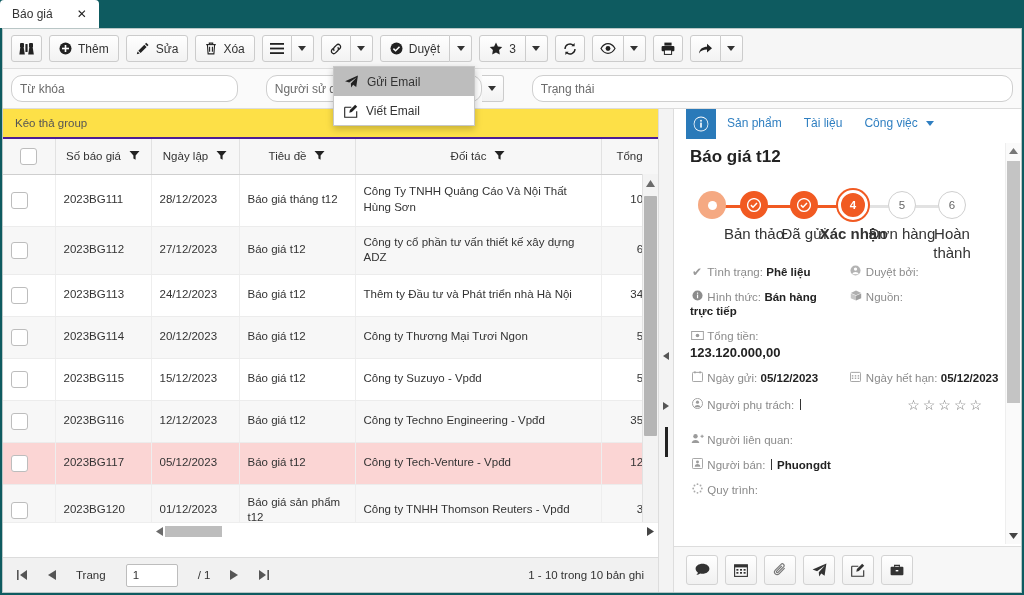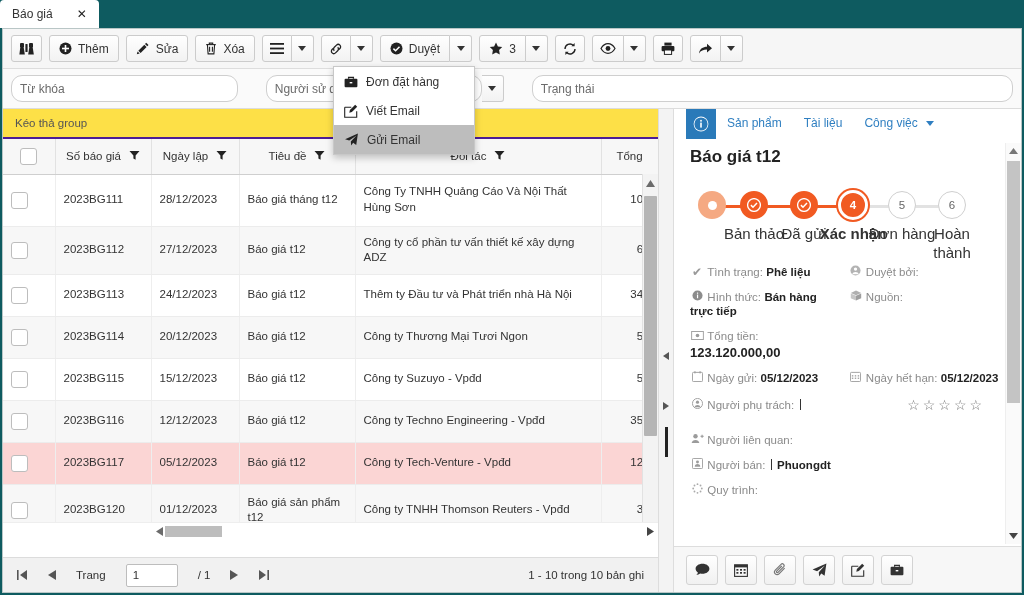--- a/index.html
+++ b/index.html
@@ -887,42 +887,32 @@
                 <path d="M4.6 2.8V1.4h4.8v1.4" fill="none" stroke="#333" stroke-width="1.2"></path>
                 <rect x="5.7" y="6" width="2.6" height="1.4" fill="#fff"></rect>
               </svg>
           </span>
         </div>
       </div>
     </div>
   </div>
 
   <div class="menu">
-    <div class="mitem">
+    <div class="mitem sel">
       <span class="ico">
-        <svg width="14" height="12" viewBox="0 0 14 12">
-            <rect x=".6" y="2.8" width="12.8" height="8.4" rx="1" fill="#222"></rect>
-            <path d="M4.6 2.8V1.4h4.8v1.4" fill="none" stroke="#222" stroke-width="1.3"></path>
-            <rect x="5.7" y="6" width="2.6" height="1.4" fill="#fff"></rect>
+        <svg width="15" height="13" viewBox="0 0 15 14">
+            <path d="M14.4.6L.6 6.6l4.5 1.6 7.8-5.6-6.1 6.6.3 4.2 2.2-3 3.3 2.4z" fill="#222"></path>
           </svg>
       </span>
-      <span>Đơn đặt hàng</span>
+      <span>Gửi Email</span>
     </div>
     <div class="mitem">
       <span class="ico">
         <svg width="14" height="14" viewBox="0 0 14 14">
             <path d="M.7 3.2h6.6M.7 3.2v10h12v-6" fill="none" stroke="#222" stroke-width="1.1"></path>
             <path d="M11.2.8l2 2-5.3 5.3-2.6.6.6-2.6z" fill="#222"></path>
           </svg>
       </span>
       <span>Viết Email</span>
     </div>
-    <div class="mitem sel">
-      <span class="ico">
-        <svg width="15" height="13" viewBox="0 0 15 14">
-            <path d="M14.4.6L.6 6.6l4.5 1.6 7.8-5.6-6.1 6.6.3 4.2 2.2-3 3.3 2.4z" fill="#222"></path>
-          </svg>
-      </span>
-      <span>Gửi Email</span>
-    </div>
   </div>
 
 </div>
 
 </body></html>

